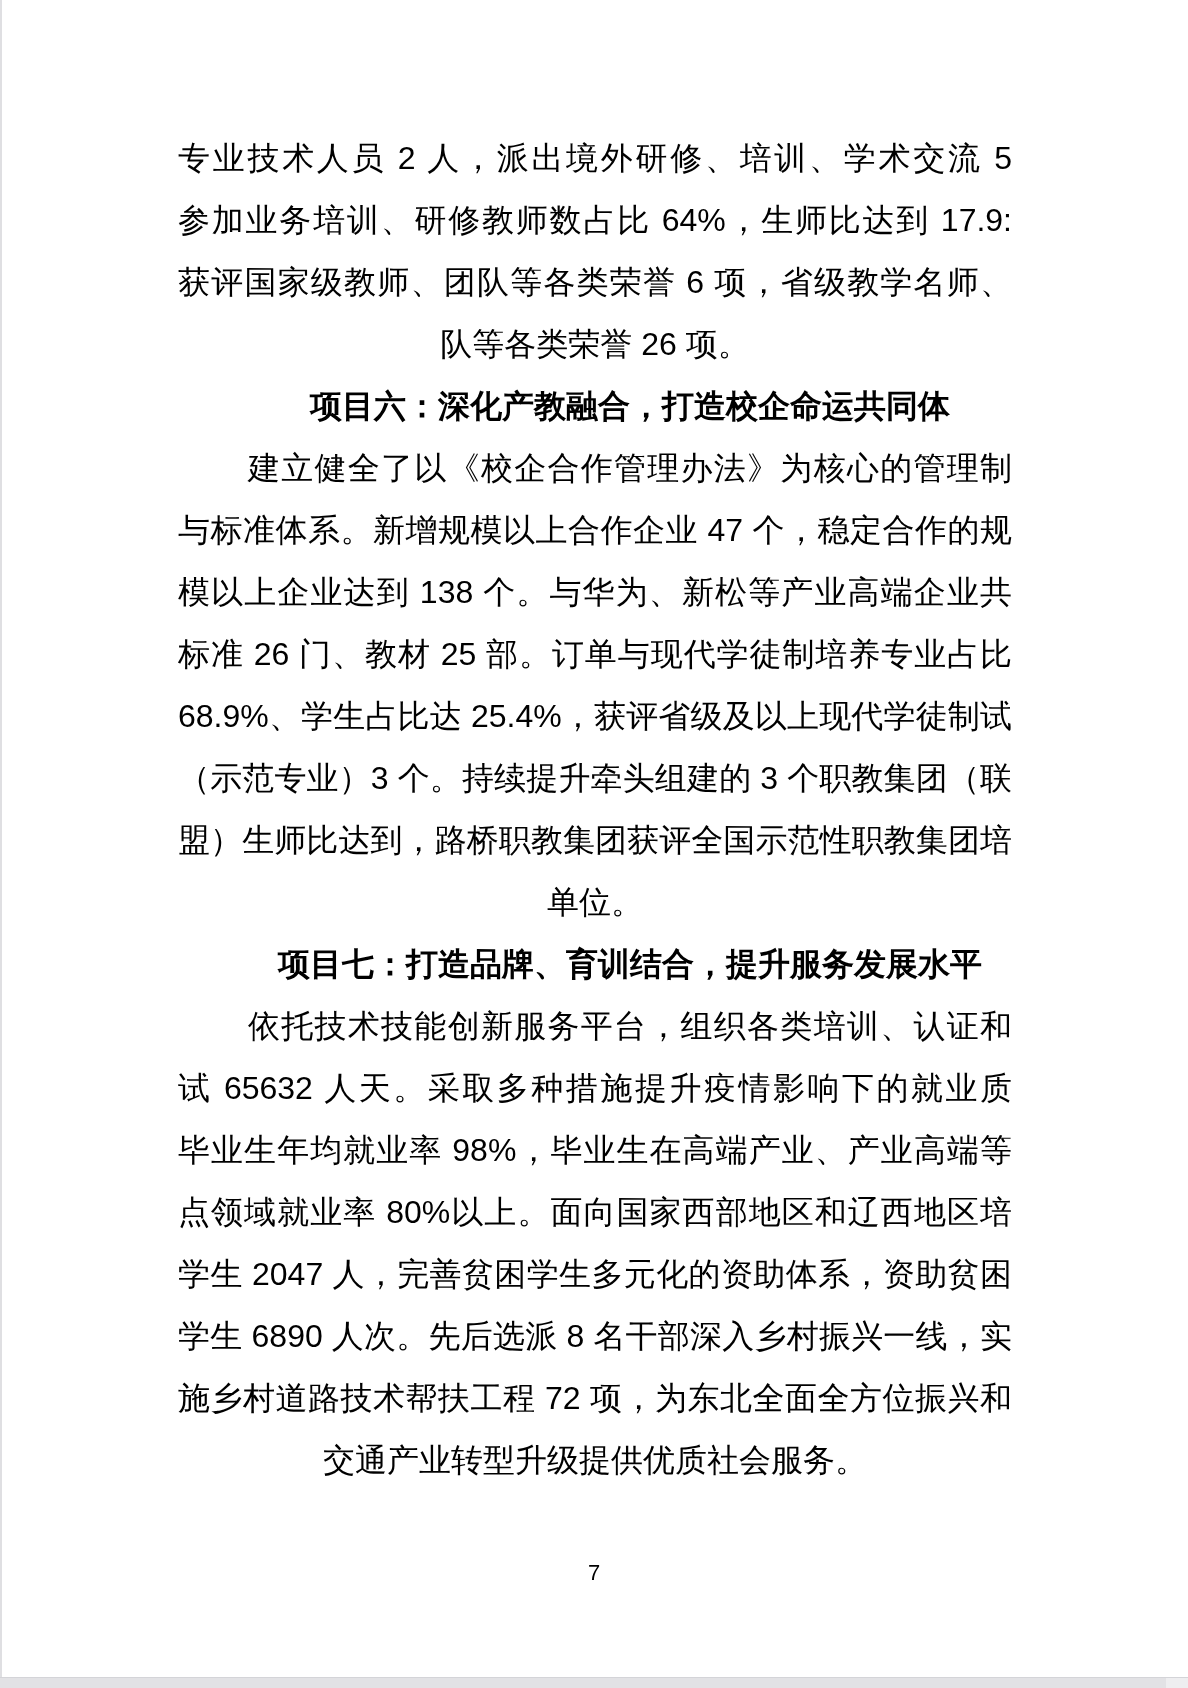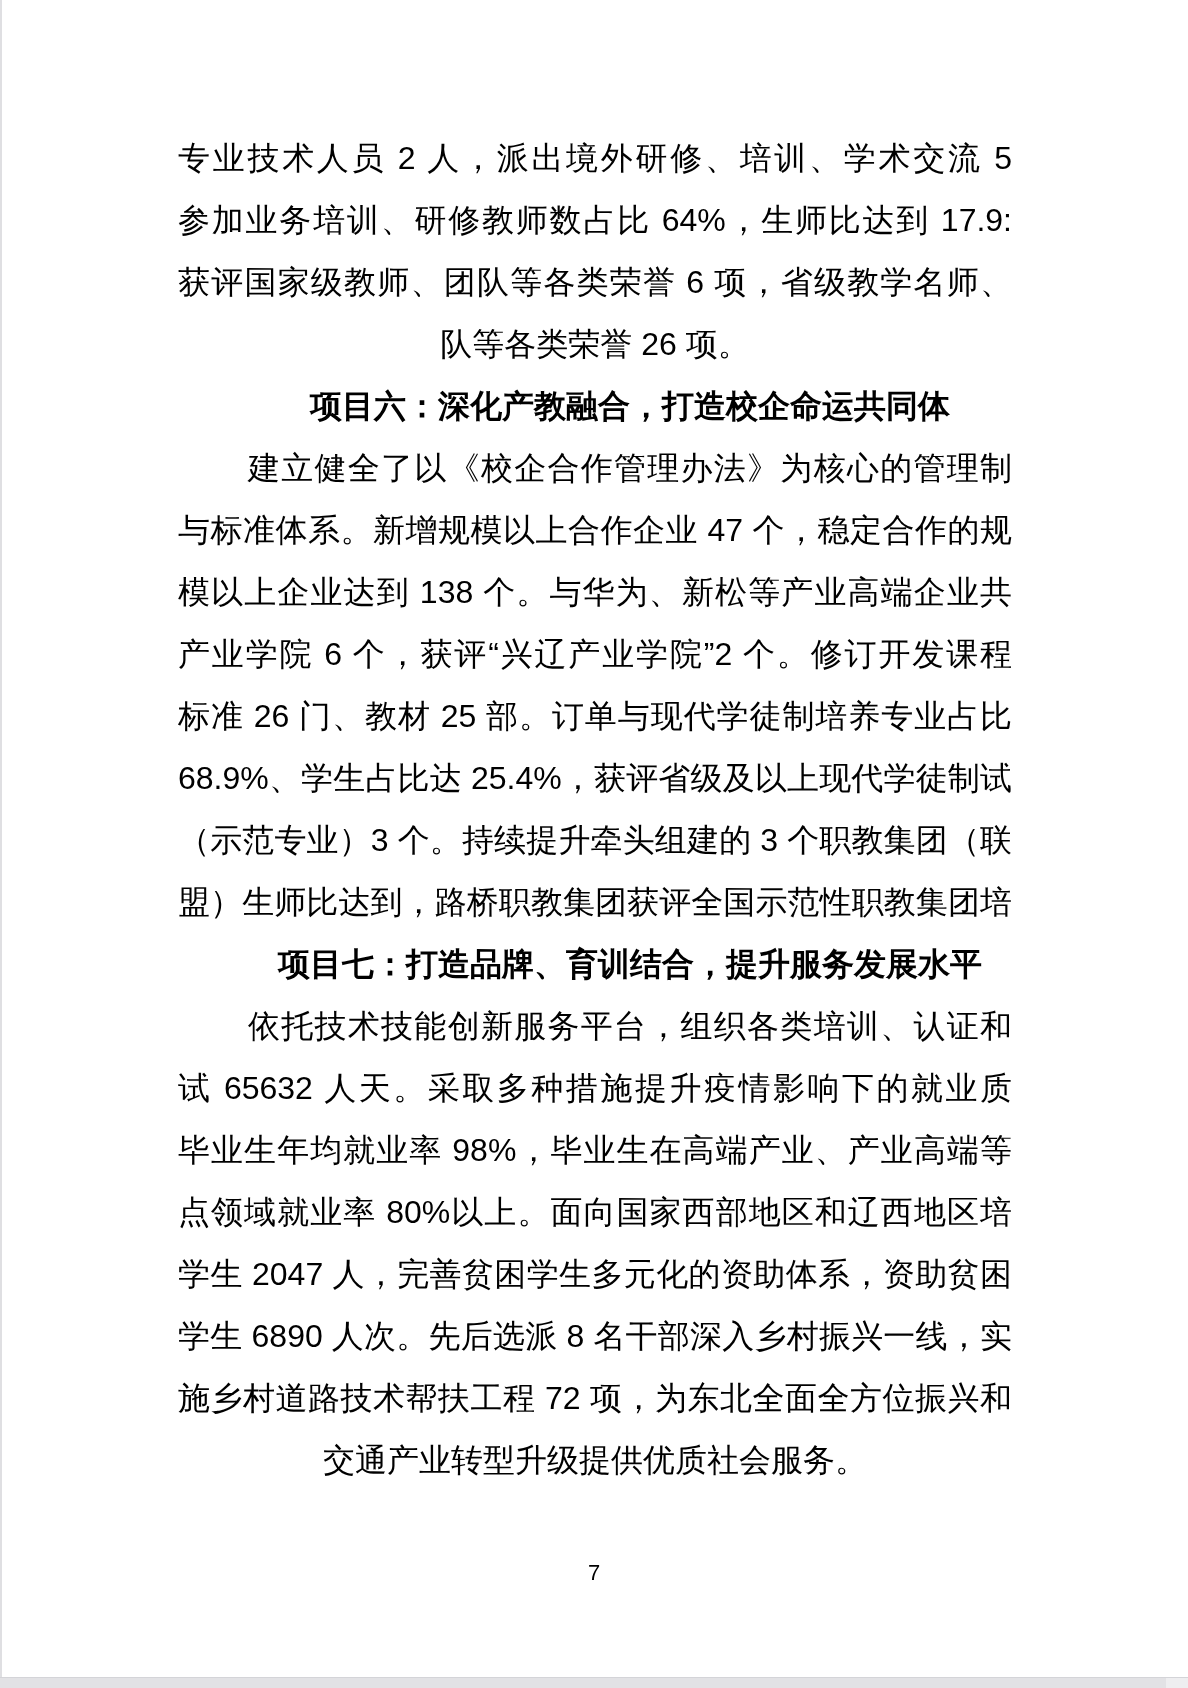--- a/index.html
+++ b/index.html
@@ -51,25 +51,25 @@
 
   <div class="text-block">
       <div class="line fill">专业技术人员 2 人，派出境外研修、培训、学术交流 5 人，</div>
       <div class="line fill">参加业务培训、研修教师数占比 64%，生师比达到 17.9: 1。</div>
       <div class="line fill">获评国家级教师、团队等各类荣誉 6 项，省级教学名师、团</div>
       <div class="line">队等各类荣誉 26 项。</div>
       <div class="line heading indent">项目六：深化产教融合，打造校企命运共同体</div>
       <div class="line indent fill">建立健全了以《校企合作管理办法》为核心的管理制度</div>
       <div class="line fill">与标准体系。新增规模以上合作企业 47 个，稳定合作的规</div>
       <div class="line fill">模以上企业达到 138 个。与华为、新松等产业高端企业共建</div>
-      <div class="line fill">产业学院 6 个，获评“兴辽产业学院”2 个。修订开发课程</div>
       <div class="line fill">标准 26 门、教材 25 部。订单与现代学徒制培养专业占比达</div>
       <div class="line fill">68.9%、学生占比达 25.4%，获评省级及以上现代学徒制试点</div>
       <div class="line fill">（示范专业）3 个。持续提升牵头组建的 3 个职教集团（联</div>
       <div class="line fill">盟）生师比达到，路桥职教集团获评全国示范性职教集团培育</div>
+      <div class="line">单位。</div>
       <div class="line heading indent">项目七：打造品牌、育训结合，提升服务发展水平</div>
       <div class="line indent fill">依托技术技能创新服务平台，组织各类培训、认证和考</div>
       <div class="line fill">试 65632 人天。采取多种措施提升疫情影响下的就业质量，</div>
       <div class="line fill">毕业生年均就业率 98%，毕业生在高端产业、产业高端等重</div>
       <div class="line fill">点领域就业率 80%以上。面向国家西部地区和辽西地区培养</div>
       <div class="line fill">学生 2047 人，完善贫困学生多元化的资助体系，资助贫困</div>
       <div class="line fill">学生 6890 人次。先后选派 8 名干部深入乡村振兴一线，实</div>
       <div class="line fill">施乡村道路技术帮扶工程 72 项，为东北全面全方位振兴和</div>
       <div class="line">交通产业转型升级提供优质社会服务。</div>
     </div>

